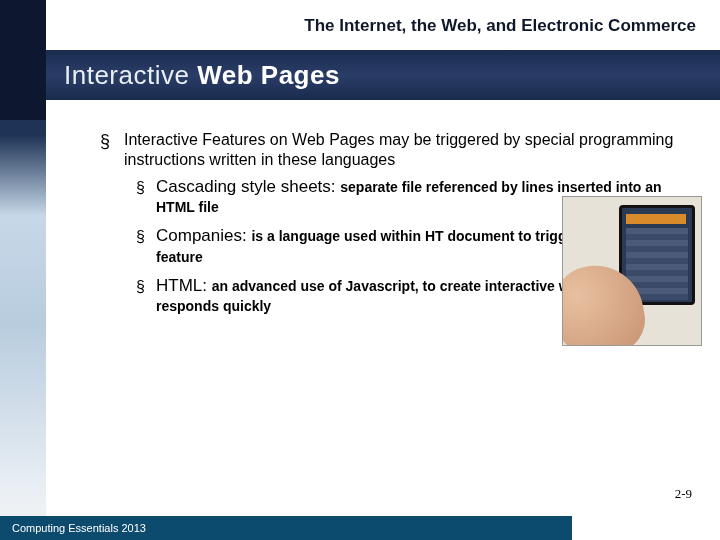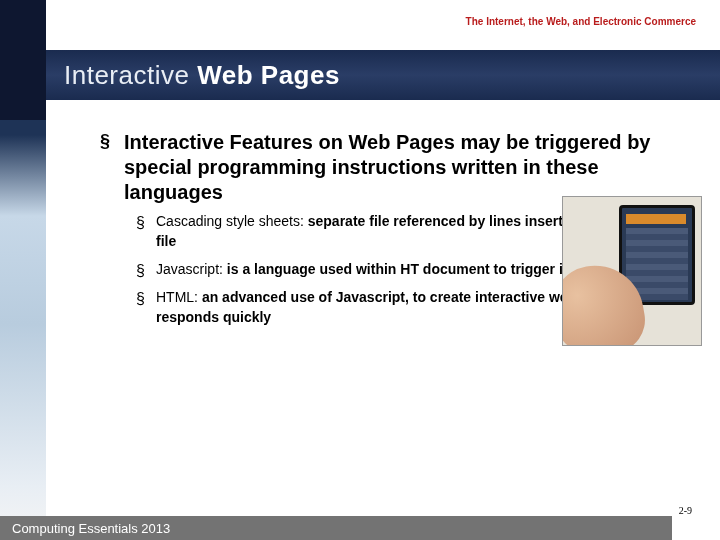--- a/index.html
+++ b/index.html
@@ -24,23 +24,23 @@
     position: absolute;
     left: 0; top: 0;
     width: 46px;
     height: 120px;
     background: #0e1730;
   }
   .chapter-title {
     position: absolute;
     top: 16px;
     right: 24px;
-    font-size: 10px;
+    font-size: 17px;
     font-weight: bold;
-    color: #b91c1c;
+    color: #0f172a;
     text-align: right;
   }
   .slide-title-bar {
     position: absolute;
     left: 46px;
     top: 50px;
     width: 700px;
     height: 50px;
     background: linear-gradient(to bottom, #1a2b4f 0%, #2a3d66 50%, #1a2b4f 100%);
     display: flex;
@@ -57,25 +57,24 @@
   .slide-title .bold { font-weight: bold; color: #fff; }
   .content {
     position: absolute;
     left: 100px;
     top: 130px;
     width: 580px;
     color: #000;
   }
   .bullet {
     position: relative;
-    font-size: 20px;
+    font-size: 16px;
     line-height: 1.25;
     padding-left: 24px;
     margin-bottom: 4px;
-    font-weight: bold;
   }
   .bullet::before {
     content: "§";
     position: absolute;
     left: 0;
     top: 0;
     font-size: 18px;
   }
   .sub-list { margin-left: 36px; margin-top: 6px; }
   .sub-bullet {
@@ -84,21 +83,21 @@
     margin-bottom: 8px;
     line-height: 1.25;
   }
   .sub-bullet::before {
     content: "§";
     position: absolute;
     left: 0;
     top: 2px;
     font-size: 16px;
   }
-  .term { font-size: 14px; }
+  .term { font-size: 17px; }
   .desc { font-size: 14px; font-weight: bold; }
   .side-image {
     position: absolute;
     right: 18px;
     top: 196px;
     width: 140px;
     height: 150px;
     background: #e6e2d8;
     border: 1px solid #999;
     overflow: hidden;
@@ -130,33 +129,33 @@
     bottom: -10px;
     width: 90px;
     height: 90px;
     background: radial-gradient(ellipse at 30% 30%, #e8c1a0, #c79272);
     border-radius: 50% 60% 40% 50%;
     transform: rotate(-10deg);
   }
   .page-num {
     position: absolute;
     right: 28px;
-    bottom: 24px;
-    font-size: 10px;
+    bottom: 38px;
+    font-size: 13px;
     font-family: Georgia, serif;
   }
   .footer {
     position: absolute;
     left: 0;
     bottom: 0;
-    width: 672px;
+    width: 572px;
     height: 24px;
-    background: #737373;
+    background: #0c4a6e;
     color: #fff;
-    font-size: 13px;
+    font-size: 11px;
     display: flex;
     justify-content: space-between;
     align-items: center;
     padding: 0 12px;
   }
 </style>
 </head>
 <body>
 
 <div class="left-strip"></div>
@@ -169,21 +168,21 @@
   </div>
 </div>
 
 <div class="content">
   <div class="bullet">Interactive Features on Web Pages may be triggered by special programming instructions written in these languages</div>
   <div class="sub-list">
     <div class="sub-bullet">
       <span class="term">Cascading style sheets: </span><span class="desc">separate file referenced by lines inserted into an HTML file</span>
     </div>
     <div class="sub-bullet">
-      <span class="term">Javascript: </span><span class="desc">is a language used within HT document to trigger interactive feature</span>
+      <span class="term">Companies: </span><span class="desc">is a language used within HT document to trigger interactive feature</span>
     </div>
     <div class="sub-bullet">
       <span class="term">HTML: </span><span class="desc">an advanced use of Javascript, to create interactive websites that responds quickly</span>
     </div>
   </div>
 </div>
 
 <div class="side-image">
   <div class="screen">
     <div class="bar"></div>

